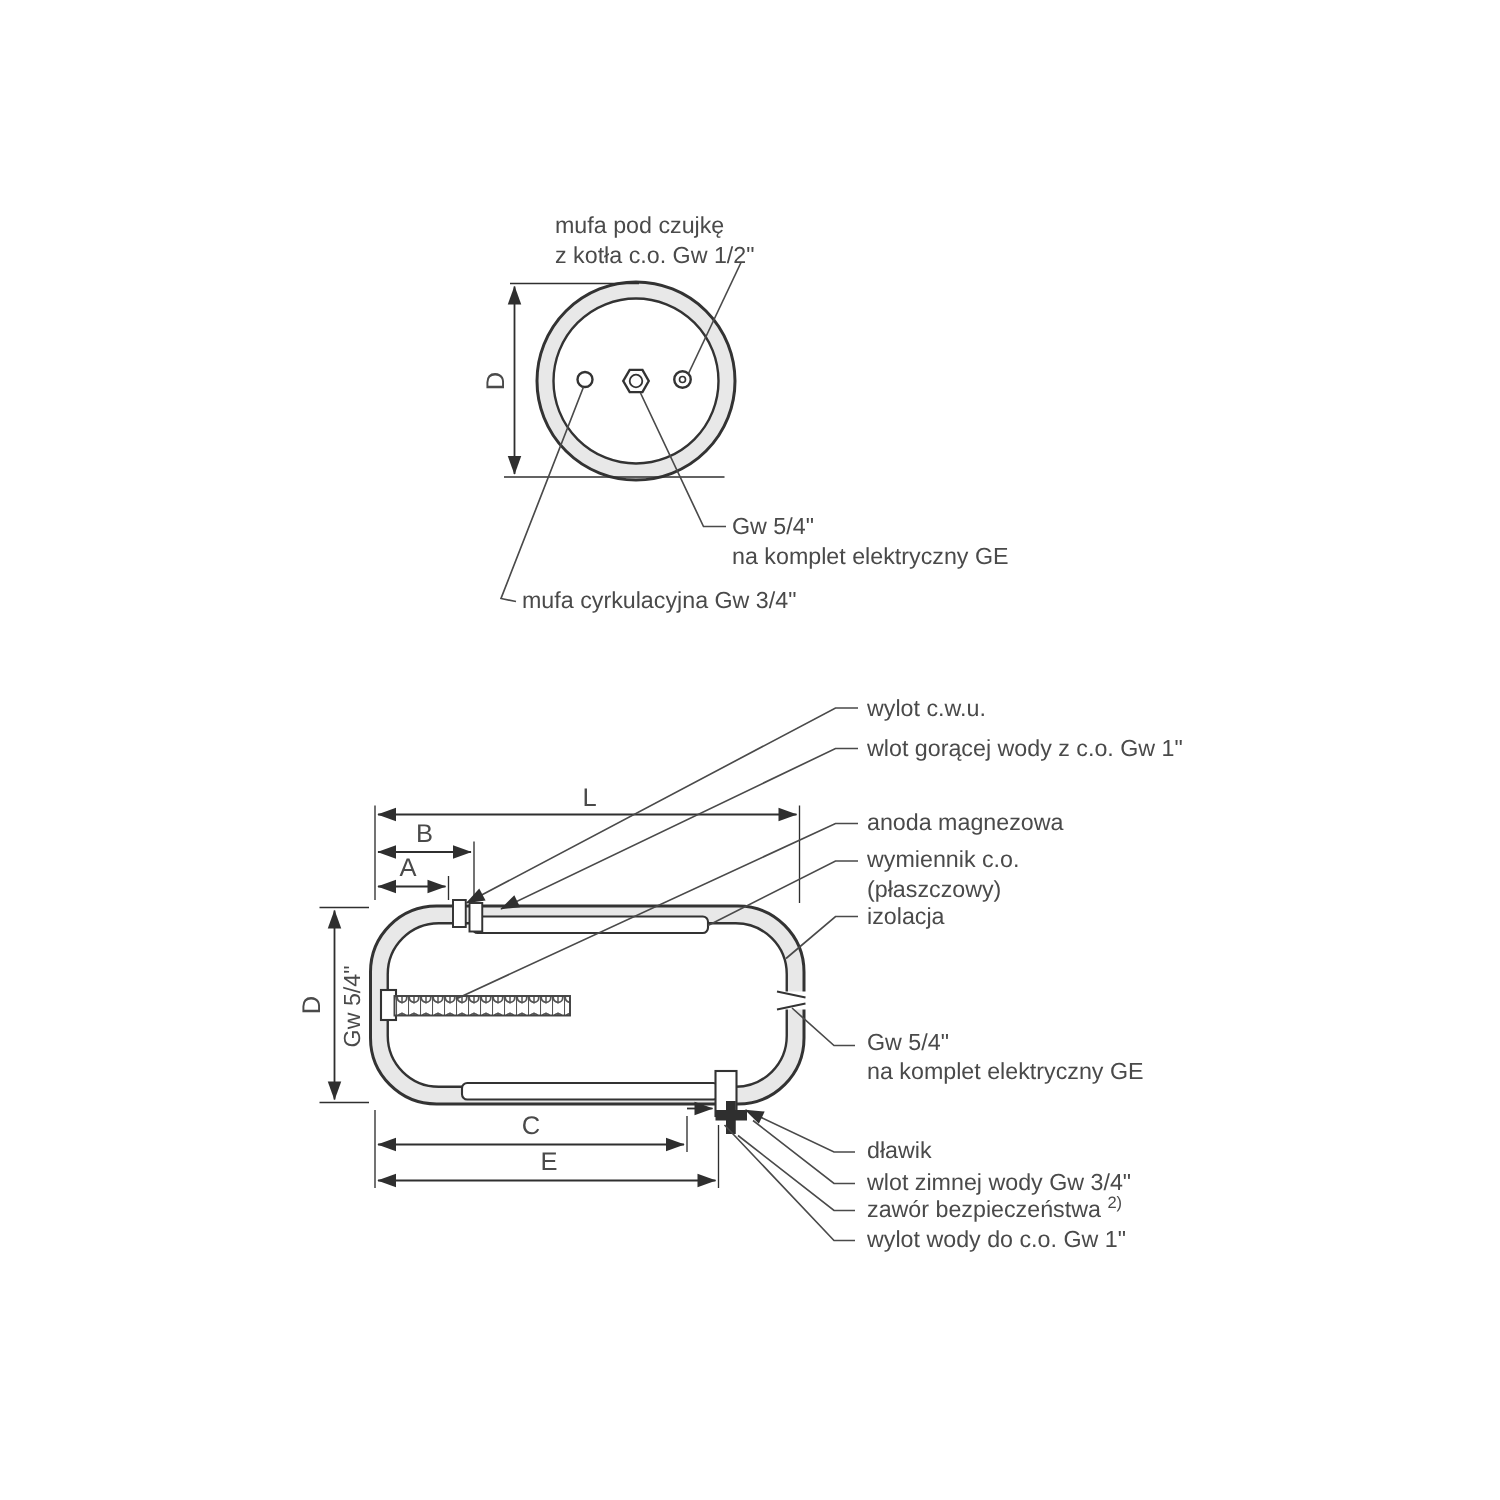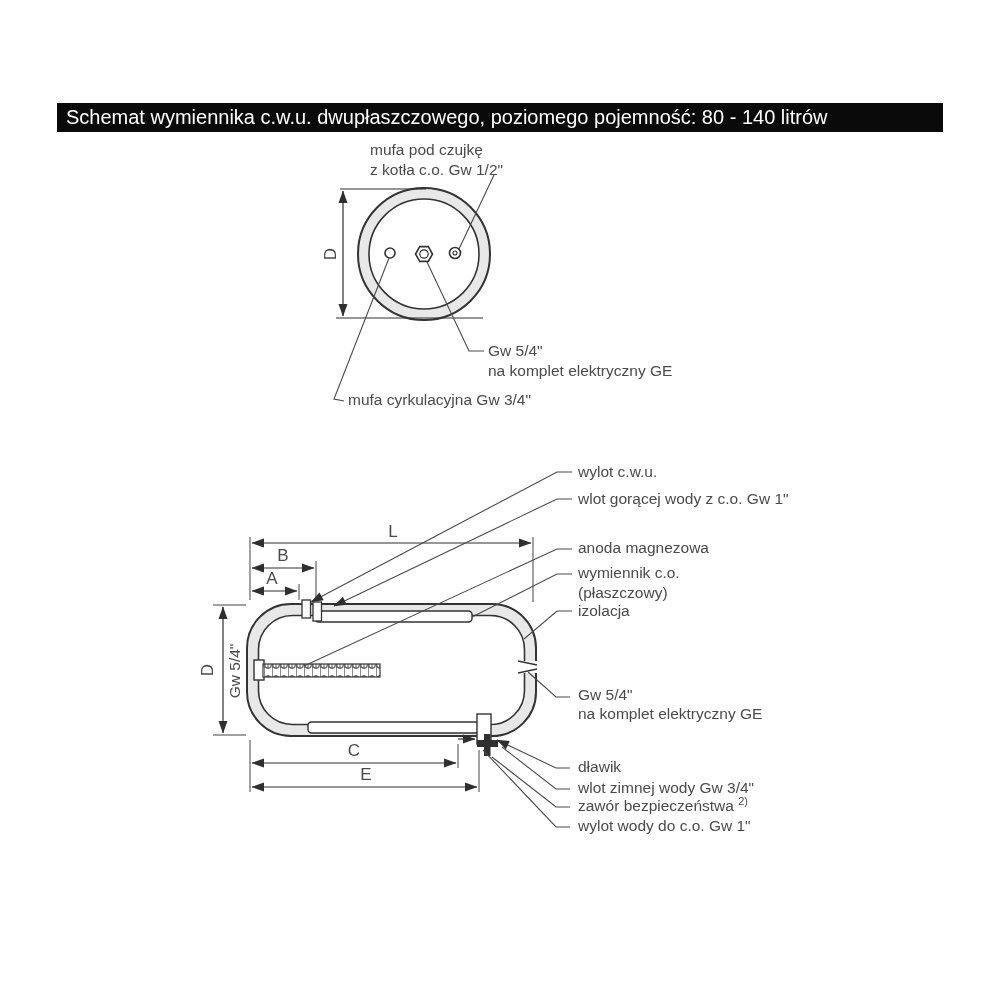--- a/index.html
+++ b/index.html
@@ -11,23 +11,20 @@
   svg{position:absolute;left:0;top:0;}
   text{font-family:"Liberation Sans","DejaVu Sans",sans-serif;fill:#4a4a4a;}
   .lbl{font-size:15.5px;}
   .dim{font-size:17px;}
 </style>
 </head>
 <body>
 
 <div class="page">
 
-  <div class="title-bar">
-    <span>Schemat wymiennika c.w.u. dwupłaszczowego, poziomego pojemność: 80 - 140 litrów</span>
-  </div>
 
   <svg width="1000" height="1000" viewBox="0 0 1000 1000">
     <defs>
       <marker id="ah" markerUnits="userSpaceOnUse" markerWidth="14" markerHeight="10" refX="12.5" refY="5" orient="auto-start-reverse">
         <path d="M0.5,0.5 L13,5 L0.5,9.5 Z" fill="#2f2f2f"></path>
       </marker>
       <pattern id="anodePat" width="8" height="14" patternUnits="userSpaceOnUse">
         <rect width="8" height="14" fill="#ffffff"></rect>
         <circle cx="4" cy="7" r="3.2" fill="none" stroke="#555555" stroke-width="1.2"></circle>
         <line x1="0" y1="0" x2="0" y2="14" stroke="#555555" stroke-width="1.4"></line>

